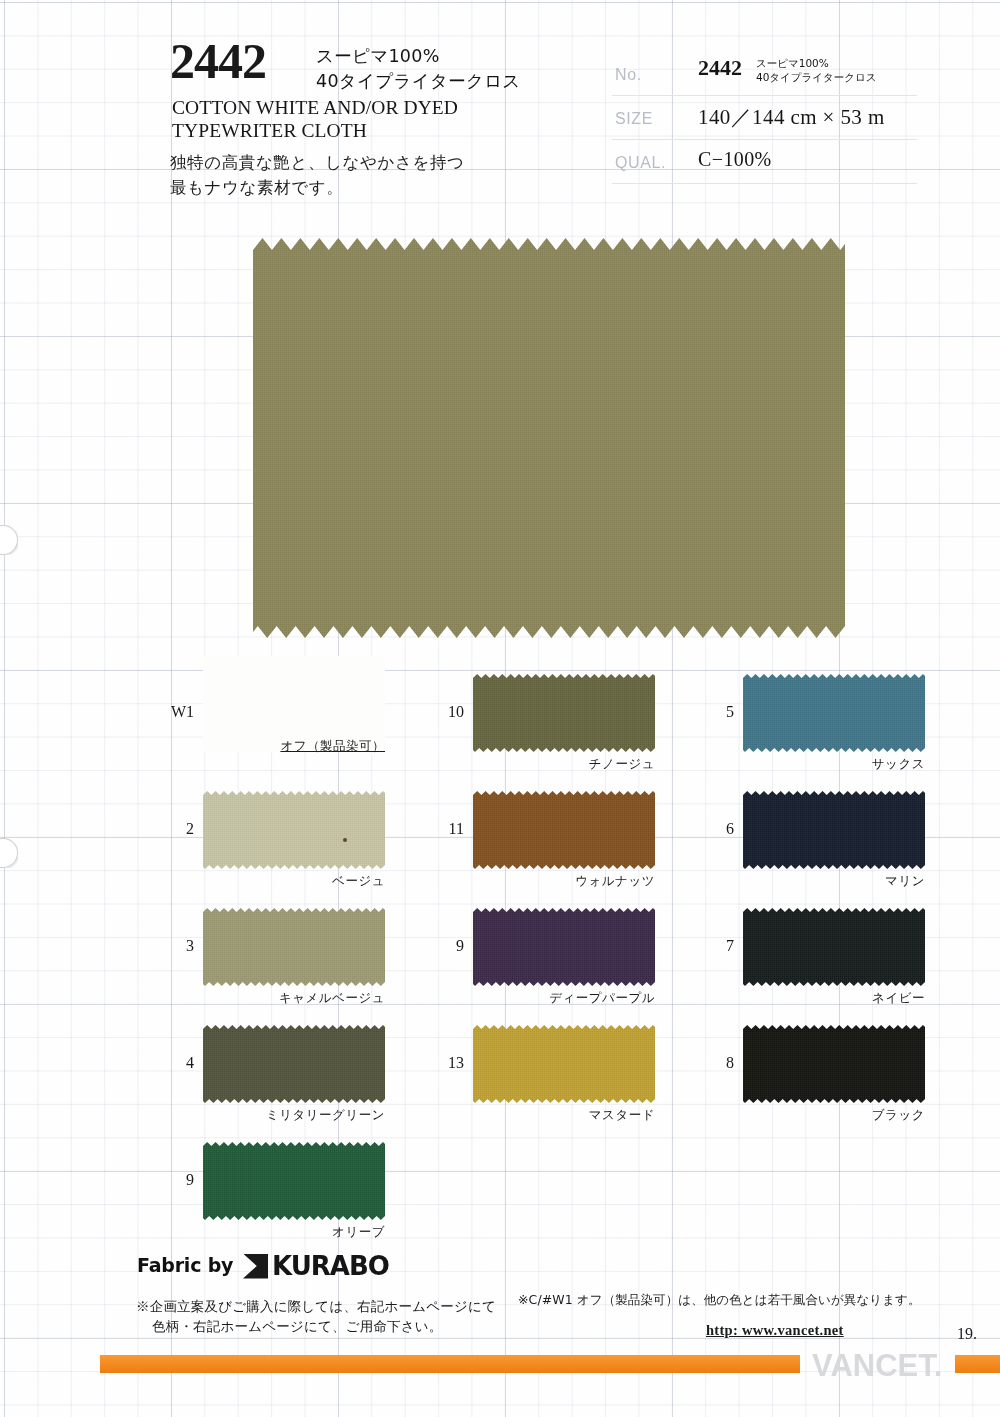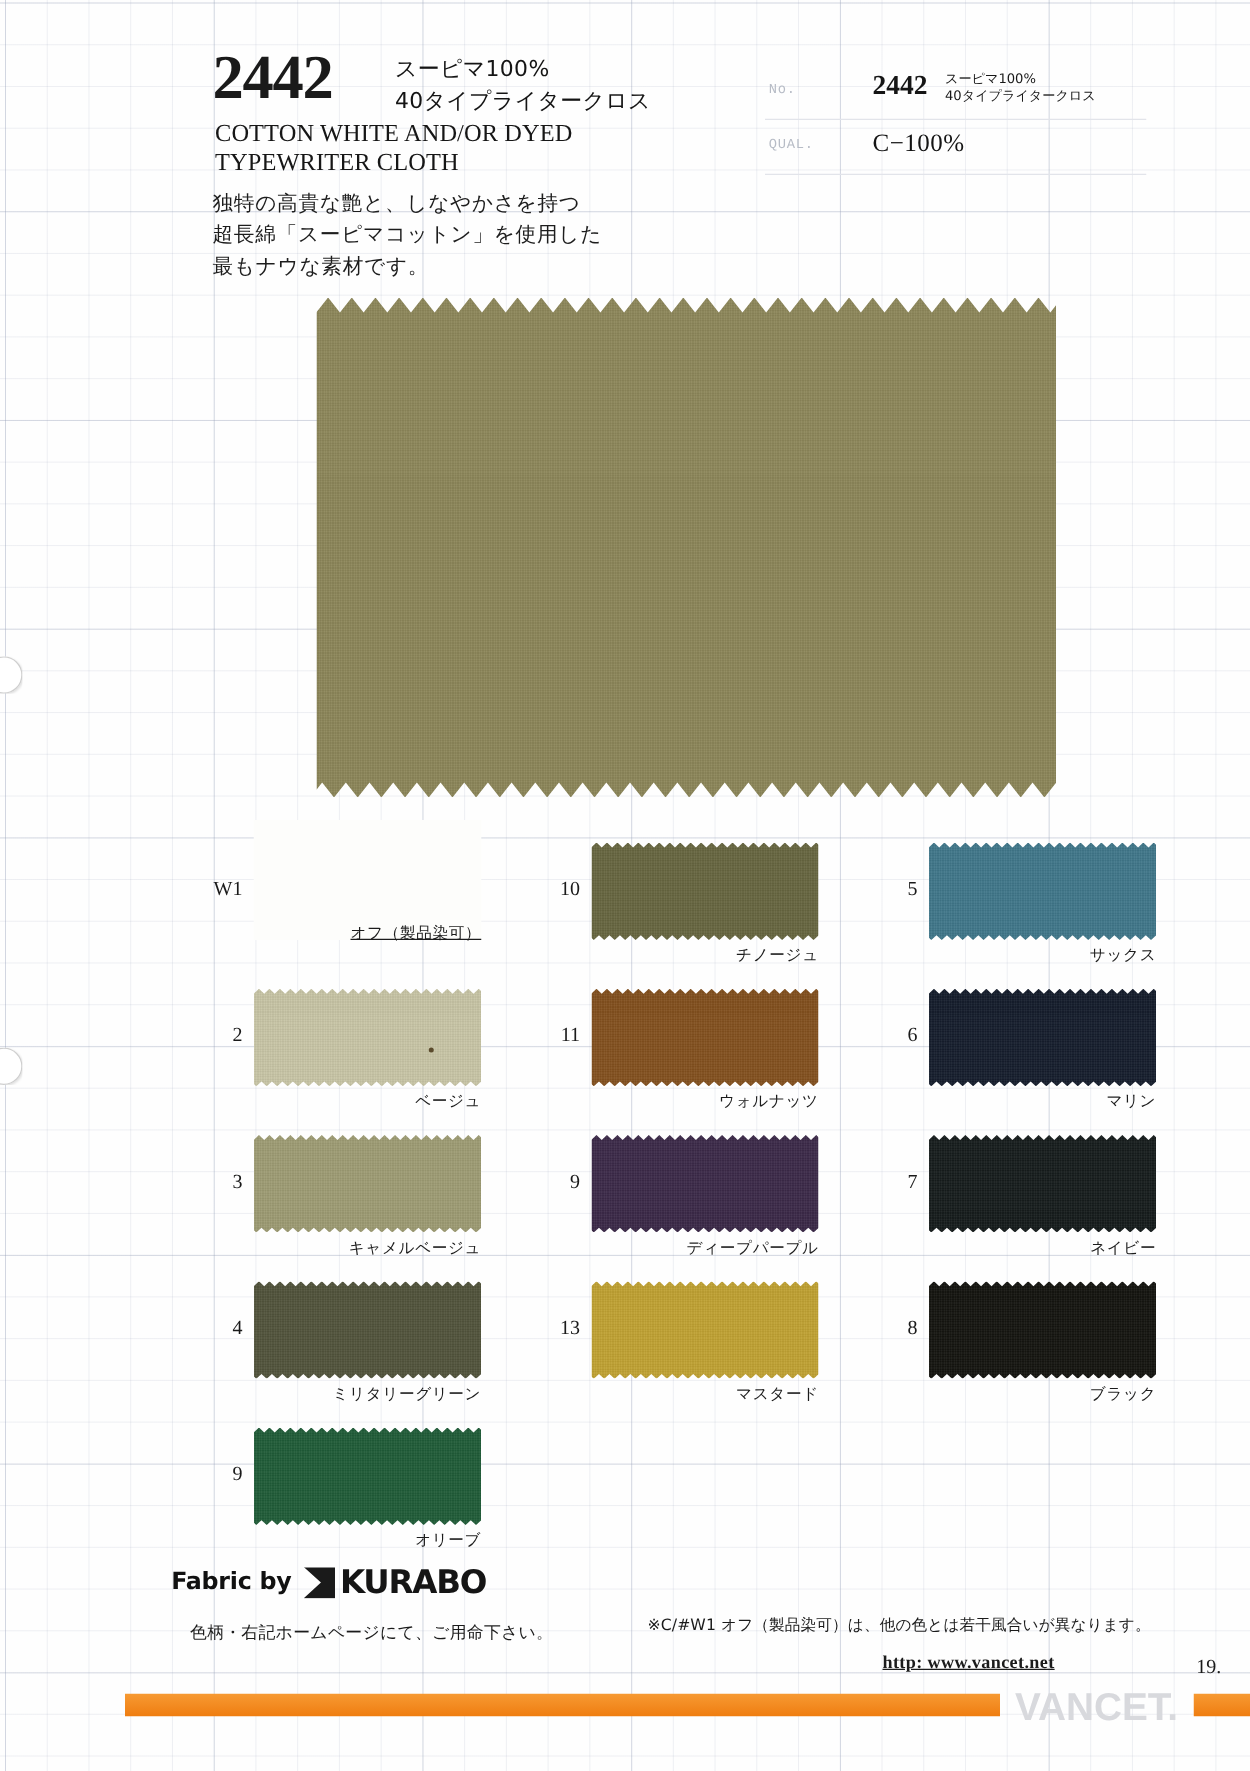--- a/index.html
+++ b/index.html
@@ -53,21 +53,21 @@
     font-family:"DejaVu Serif",serif;font-size:16.5px;line-height:1.52;
     color:#1d1d1d;letter-spacing:.6px;
   }
 
   
   #spec{position:absolute;left:612px;top:52px;width:305px;}
   .spec-row{position:relative;height:43px;border-bottom:1px solid #e2e4ea;}
   .spec-row.last{border-bottom:none;}
   .spec-key{
     position:absolute;left:3px;top:14px;
-    font-family:Liberation Mono, monospace;font-size:11px;
+    font-family:Liberation Sans, sans-serif;font-size:16px;
     color:#b7bcc6;letter-spacing:.6px;
   }
   .spec-val{
     position:absolute;left:86px;
     font-family:"Liberation Serif",serif;color:#151515;
   }
   .v-no{top:3px;font-size:22px;font-weight:bold;letter-spacing:0px;}
   .v-nojp{
     position:absolute;left:144px;top:4px;
     font-family:"DejaVu Sans",sans-serif;font-size:10.5px;line-height:1.38;
@@ -223,34 +223,37 @@
   <div class="jp-title">
     <div>スーピマ100%</div>
     <div>40タイプライタークロス</div>
   </div>
   <div class="en-title">
     <div>COTTON WHITE AND/OR DYED</div>
     <div>TYPEWRITER CLOTH</div>
   </div>
   <div class="desc">
     <div>独特の高貴な艶と、しなやかさを持つ</div>
-    <div>超長綿「スーピマコットン」を使用した</div>
     <div>最もナウな素材です。</div>
   </div>
 
   <div id="spec">
     <div class="spec-row">
       <span class="spec-key">No.</span>
       <span class="spec-val v-no">2442</span>
       <span class="v-nojp">
         <span>スーピマ100%</span><br>
         <span>40タイプライタークロス</span>
       </span>
     </div>
     <div class="spec-row">
+      <span class="spec-key">SIZE</span>
+      <span class="spec-val v-size">140／144 cm × 53 m</span>
+    </div>
+    <div class="spec-row">
       <span class="spec-key">QUAL.</span>
       <span class="spec-val v-qual">C−100%</span>
     </div>
   </div>
 
   <div class="swatch" id="main-swatch">
     <div class="inner" style="background-color: rgb(140, 134, 89);"></div>
   </div>
 
   <div id="grid">
@@ -346,20 +349,21 @@
       </div>
     </div>
 
   <div class="fabricby">Fabric by</div>
   <div id="kurabo">
     <span class="mark"></span>
     <span class="word">KURABO</span>
   </div>
 
   <div class="note-left">
+    <div>※企画立案及びご購入に際しては、右記ホームページにて</div>
     <div style="padding-left:16px">色柄・右記ホームページにて、ご用命下さい。</div>
   </div>
 
   <div class="note-right">※C/#W1 オフ（製品染可）は、他の色とは若干風合いが異なります。</div>
   <a class="url" href="#">http: www.vancet.net</a>
   <div class="pageno">19.</div>
 
   <div class="bar b1"></div>
   <div class="vancet">VANCET.</div>
   <div class="bar b2"></div>

